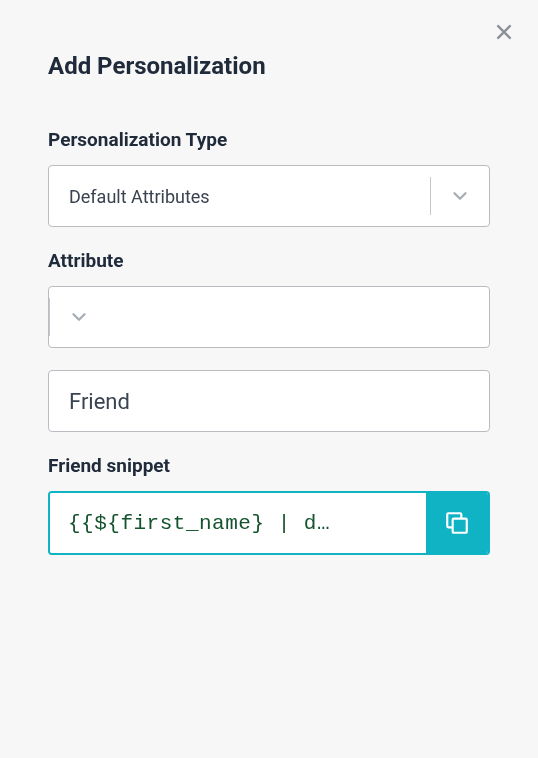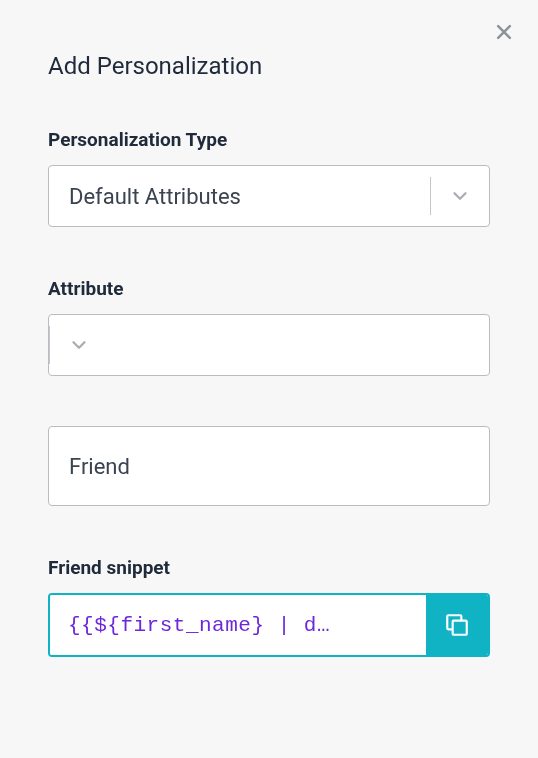--- a/index.html
+++ b/index.html
@@ -29,27 +29,27 @@
       padding: 4px;
       color: #8e9399;
     }
     .close-btn svg {
       width: 20px;
       height: 20px;
       stroke-width: 3;
     }
     .modal-title {
       font-size: 24px;
-      font-weight: 400;
+      font-weight: 700;
       color: #1f2a3a;
       margin-top: 22px;
       margin-bottom: 48px;
     }
     .field-group {
-      margin-bottom: 50px;
+      margin-bottom: 22px;
     }
     .field-label {
       font-size: 19px;
       font-weight: 700;
       color: #1f2a3a;
       margin-bottom: 14px;
       display: flex;
       align-items: center;
       gap: 8px;
     }
@@ -71,21 +71,21 @@
       position: relative;
       border: 1px solid #b9bdc2;
       border-radius: 4px;
       background: #fff;
       display: flex;
       align-items: center;
       height: 62px;
     }
     .select-value {
       flex: 1;
-      font-size: 22px;
+      font-size: 18px;
       color: #3a4350;
       padding: 0 20px;
       border: none;
       background: transparent;
       outline: none;
       font-family: inherit;
     }
     .select-divider {
       width: 1px;
       height: 38px;
@@ -101,41 +101,41 @@
     }
     .select-chevron svg {
       width: 22px;
       height: 22px;
     }
     .text-input {
       width: 100%;
       border: 1px solid #b9bdc2;
       border-radius: 4px;
       background: #fff;
-      height: 80px;
+      height: 62px;
       font-size: 22px;
       color: #3a4350;
       padding: 0 20px;
       font-family: inherit;
       outline: none;
     }
     .snippet-row {
       display: flex;
       align-items: stretch;
       gap: 0;
       border: 2px solid #0fb3c4;
       border-radius: 4px;
       overflow: hidden;
       height: 64px;
     }
     .snippet-value {
       flex: 1;
       font-family: "Courier New", Courier, monospace;
       font-size: 21px;
-      color: #6d28d9;
+      color: #14532d;
       padding: 0 18px 0 18px;
       display: flex;
       align-items: center;
       background: #fff;
       white-space: nowrap;
       overflow: hidden;
       letter-spacing: 0.5px;
     }
     .copy-btn {
       width: 62px;

